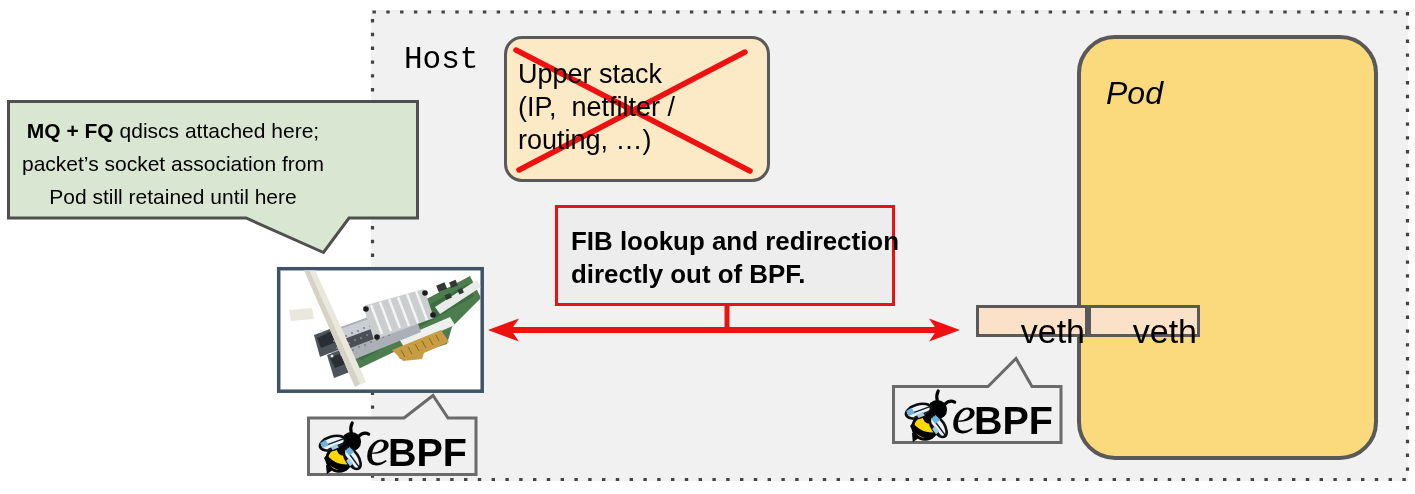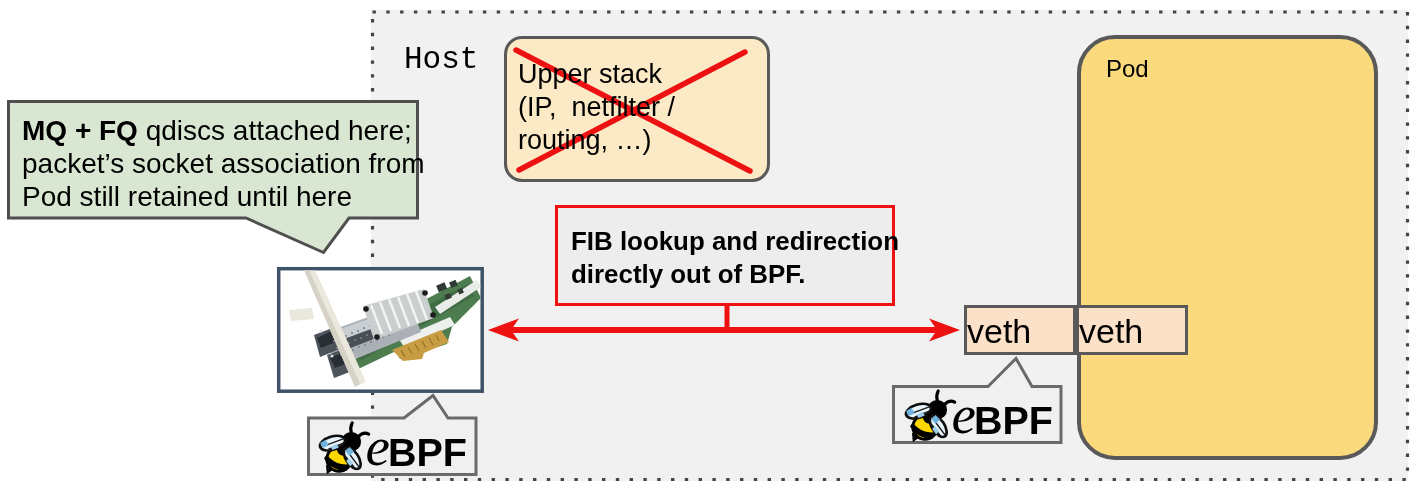--- a/index.html
+++ b/index.html
@@ -6,23 +6,23 @@
   body{width:1415px;height:494px;position:relative;overflow:hidden;background:#ffffff;
        font-family:"Liberation Sans", sans-serif;}
   .abs{position:absolute;}
   #host{left:371px;top:10px;width:1037px;height:471px;background:#f1f1f1;}
   #pod{left:1077px;top:35px;width:301px;height:425px;background:#fbd97d;
        border:4px solid #595959;border-radius:38px;box-sizing:border-box;}
   #upper{left:504px;top:36px;width:266px;height:146px;background:#fce9c5;
        border:3px solid #595959;border-radius:18px;box-sizing:border-box;}
   #fib{left:555px;top:205px;width:340px;height:101px;background:#ededed;
        border:3px solid #ee1111;box-sizing:border-box;}
-  .veth{top:305px;width:112px;height:50px;background:#fbe1c8;
+  .veth{top:305px;width:112px;height:32px;background:#fbe1c8;
         border:3.5px solid #595959;box-sizing:border-box;
-        font-size:34px;color:#000;text-align:left;line-height:47px;}
+        font-size:34px;color:#000;text-align:right;line-height:47px;margin-left:12px;}
   .txt{color:#000;white-space:pre;}
 </style>
 </head>
 <body>
 <div class="abs" id="host"></div>
 <div class="abs" id="pod"></div>
 <div class="abs" id="upper"></div>
 <div class="abs" id="fib"></div>
 <div class="abs veth" style="left:964px;">veth</div>
 <div class="abs veth" style="left:1076px;">veth</div>
@@ -168,23 +168,23 @@
       </g>
     </g>
   </defs>
   <use href="#bee" transform="translate(316.5,421.5) scale(0.94)"></use>
   <use href="#bee" transform="translate(902.5,389.5) scale(0.94)"></use>
   <text x="365.5" y="464.8" font-family="Liberation Serif" font-style="italic" font-size="55" fill="#000">e</text>
   <text x="951.5" y="432.6" font-family="Liberation Serif" font-style="italic" font-size="55" fill="#000">e</text>
 </svg>
 
 <div class="abs txt" style="left:404px;top:44.2px;font-size:31px;line-height:31px;font-family:Liberation Mono, monospace;">Host</div>
-<div class="abs txt" style="left:1106px;top:53px;font-size:24px;line-height:32px;">Pod</div>
+<div class="abs txt" style="left:1106px;top:77px;font-size:32px;line-height:32px;font-style:italic;">Pod</div>
 <div class="abs txt" style="left:518px;top:58.2px;font-size:27px;line-height:33px;">Upper stack
 (IP,&nbsp; netfilter /
 routing, …)</div>
-<div class="abs txt" style="left:22px;top:114px;font-size:28px;line-height:33px;"><b>MQ + FQ</b> qdiscs attached here;
+<div class="abs txt" style="left:22px;top:114px;font-size:21px;line-height:33px;text-align:center;"><b>MQ + FQ</b> qdiscs attached here;
 packet’s socket association from
 Pod still retained until here</div>
 <div class="abs txt" style="left:571px;top:225px;font-size:25.9px;line-height:33px;font-weight:bold;">FIB lookup and redirection
 directly out of BPF.</div>
 <div class="abs txt" style="left:388px;top:433.2px;font-size:39.5px;font-weight:bold;line-height:39.5px;">BPF</div>
 <div class="abs txt" style="left:974px;top:401.2px;font-size:39.5px;font-weight:bold;line-height:39.5px;">BPF</div>
 
 </body></html>

